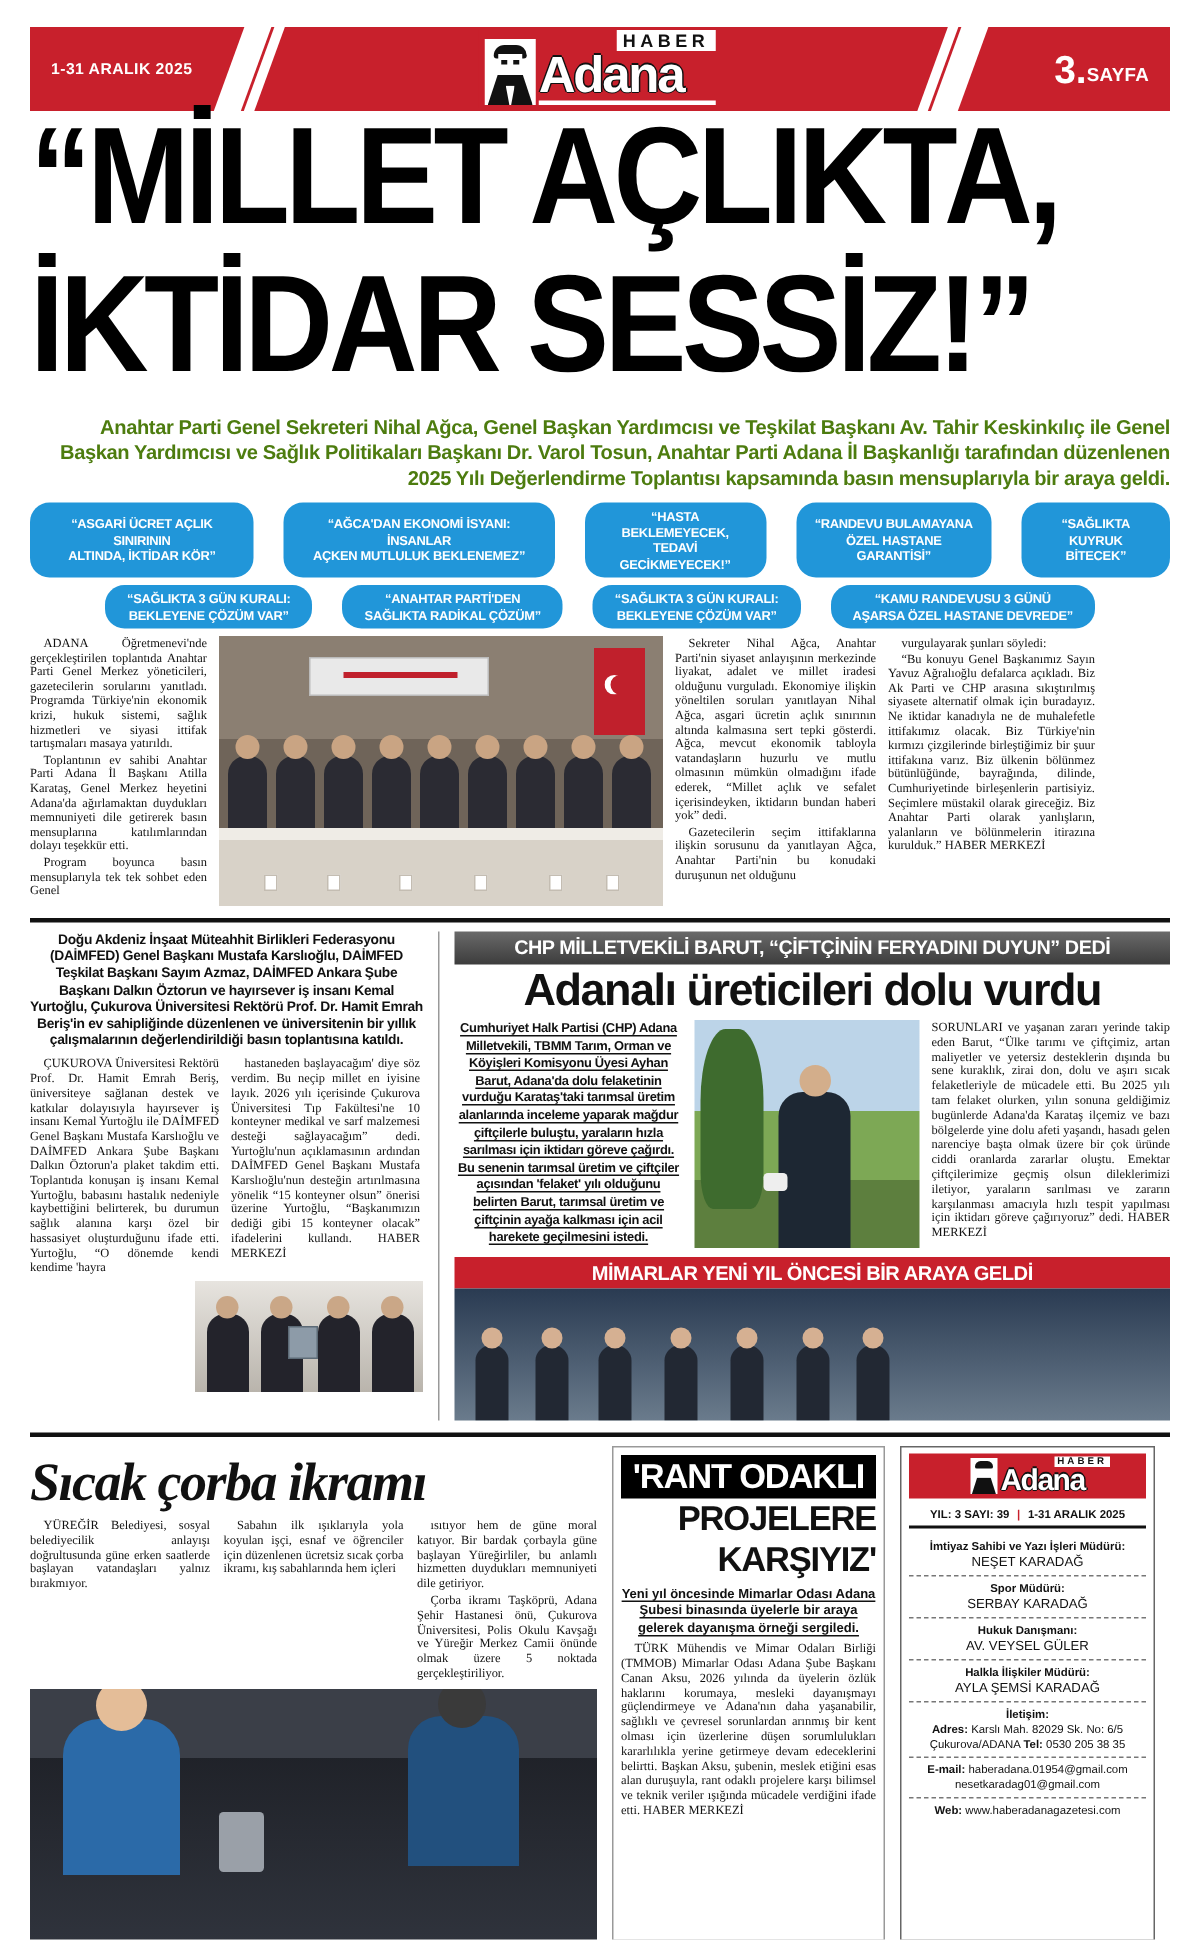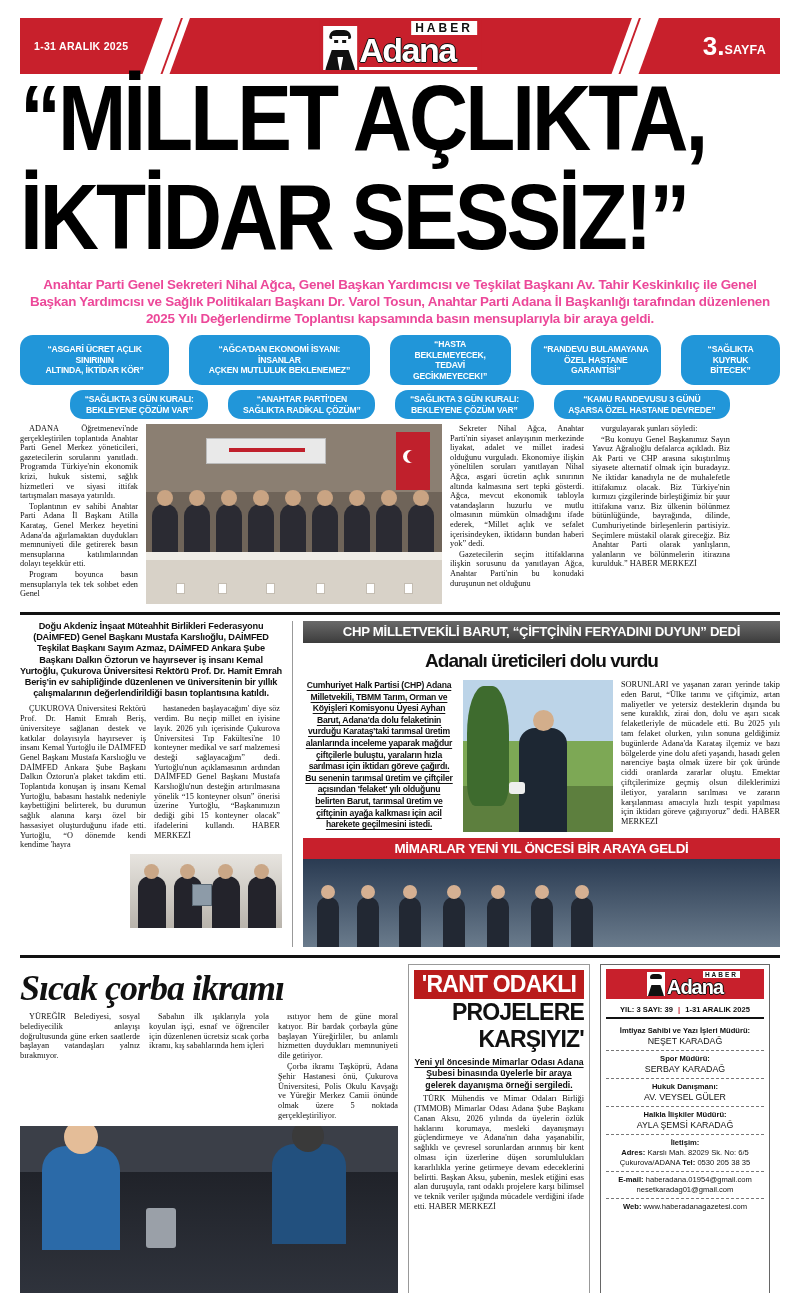--- a/index.html
+++ b/index.html
@@ -85,21 +85,21 @@
     font-size: 82px; line-height: 71px; color: #000;
     letter-spacing: -3px; text-align: left; margin: 4px 0 2px;
     transform: scaleY(1.12); transform-origin: top left;
     white-space: pre-line;
   }
   .spacer-h { height: 22px; }
 
   
   .deck {
     font-family: "Liberation Sans", sans-serif; font-weight: bold;
-    font-size: 13.4px; line-height: 17px; text-align: center; color:#ec4899;
+    font-size: 13.4px; line-height: 17px; text-align: right; color:#4d7c0f;
     margin: 4px 0 8px; letter-spacing: -.25px;
   }
 
   
   .tags { display:flex; justify-content:center; gap:20px; margin-bottom: 5px; }
   .tags.row2 { padding: 0 50px; }
   .tag {
     background: #2196d9; color:#fff; border-radius: 13px;
     font-family:"Liberation Sans", sans-serif; font-weight:bold;
     font-size: 8.6px; line-height: 10.5px; text-align:center;
@@ -163,21 +163,21 @@
 
   
   .chp-strip {
     background: linear-gradient(#6a6a6a,#3c3c3c);
     color:#fff; font-family:"Liberation Sans", sans-serif; font-weight:bold;
     font-size: 13.2px; line-height: 20px; text-align:center; letter-spacing:-.3px;
     padding: 1px 0;
   }
   .h2-chp {
     font-family:"Liberation Sans", sans-serif; font-weight:bold;
-    font-size: 19px; line-height: 30px; text-align:center; letter-spacing:-1px;
+    font-size: 30px; line-height: 30px; text-align:center; letter-spacing:-1px;
     margin: 3px 0 4px;
   }
   .chp-cols { display:flex; gap:8px; }
   .chp-lead {
     width: 152px; flex:none; font-family:"Liberation Sans", sans-serif; font-weight:bold;
     font-size: 8.6px; line-height: 11.6px; text-align:center; letter-spacing:-.2px;
     text-decoration: underline; text-underline-offset: 1.5px;
   }
   .chp-photo {
     width: 150px; flex:none; height: 152px;
@@ -244,21 +244,21 @@
     background: linear-gradient(#1a1c22, #2f333c);
   }
   .corba-photo .tent{position:absolute;left:0;right:0;top:0;height:46px;background:#3b3f48;}
   .corba-photo .p1{position:absolute;left:22px;bottom:44px;width:78px;height:104px;background:#2b6aa8;border-radius:24px 24px 0 0;}
   .corba-photo .p1:before{content:"";position:absolute;left:22px;top:-26px;width:34px;height:34px;border-radius:50%;background:#e4bd98;}
   .corba-photo .p2{position:absolute;right:52px;bottom:50px;width:74px;height:100px;background:#22507e;border-radius:22px 22px 0 0;}
   .corba-photo .p2:before{content:"";position:absolute;left:20px;top:-24px;width:32px;height:32px;border-radius:50%;background:#3a3a3a;}
   .corba-photo .pot{position:absolute;left:126px;bottom:46px;width:30px;height:40px;background:#9aa0a8;border-radius:3px;}
 
   .rant-hl-red {
-    background:#b91c1c; color:#fff; font-family:"Liberation Sans", sans-serif;
+    background:#000000; color:#fff; font-family:"Liberation Sans", sans-serif;
     font-weight:bold; font-size: 23px; line-height: 27px; text-align:center;
     letter-spacing:-.8px; padding: 1px 2px;
   }
   .rant-hl {
     font-family:"Liberation Sans", sans-serif; font-weight:bold;
     font-size: 23px; line-height: 27px; text-align:right; letter-spacing:-.8px;
   }
   .rant-lead {
     font-family:"Liberation Sans", sans-serif; font-weight:bold; font-size:8.7px;
     line-height:11.4px; text-align:center; text-decoration:underline; text-underline-offset:1.5px;

